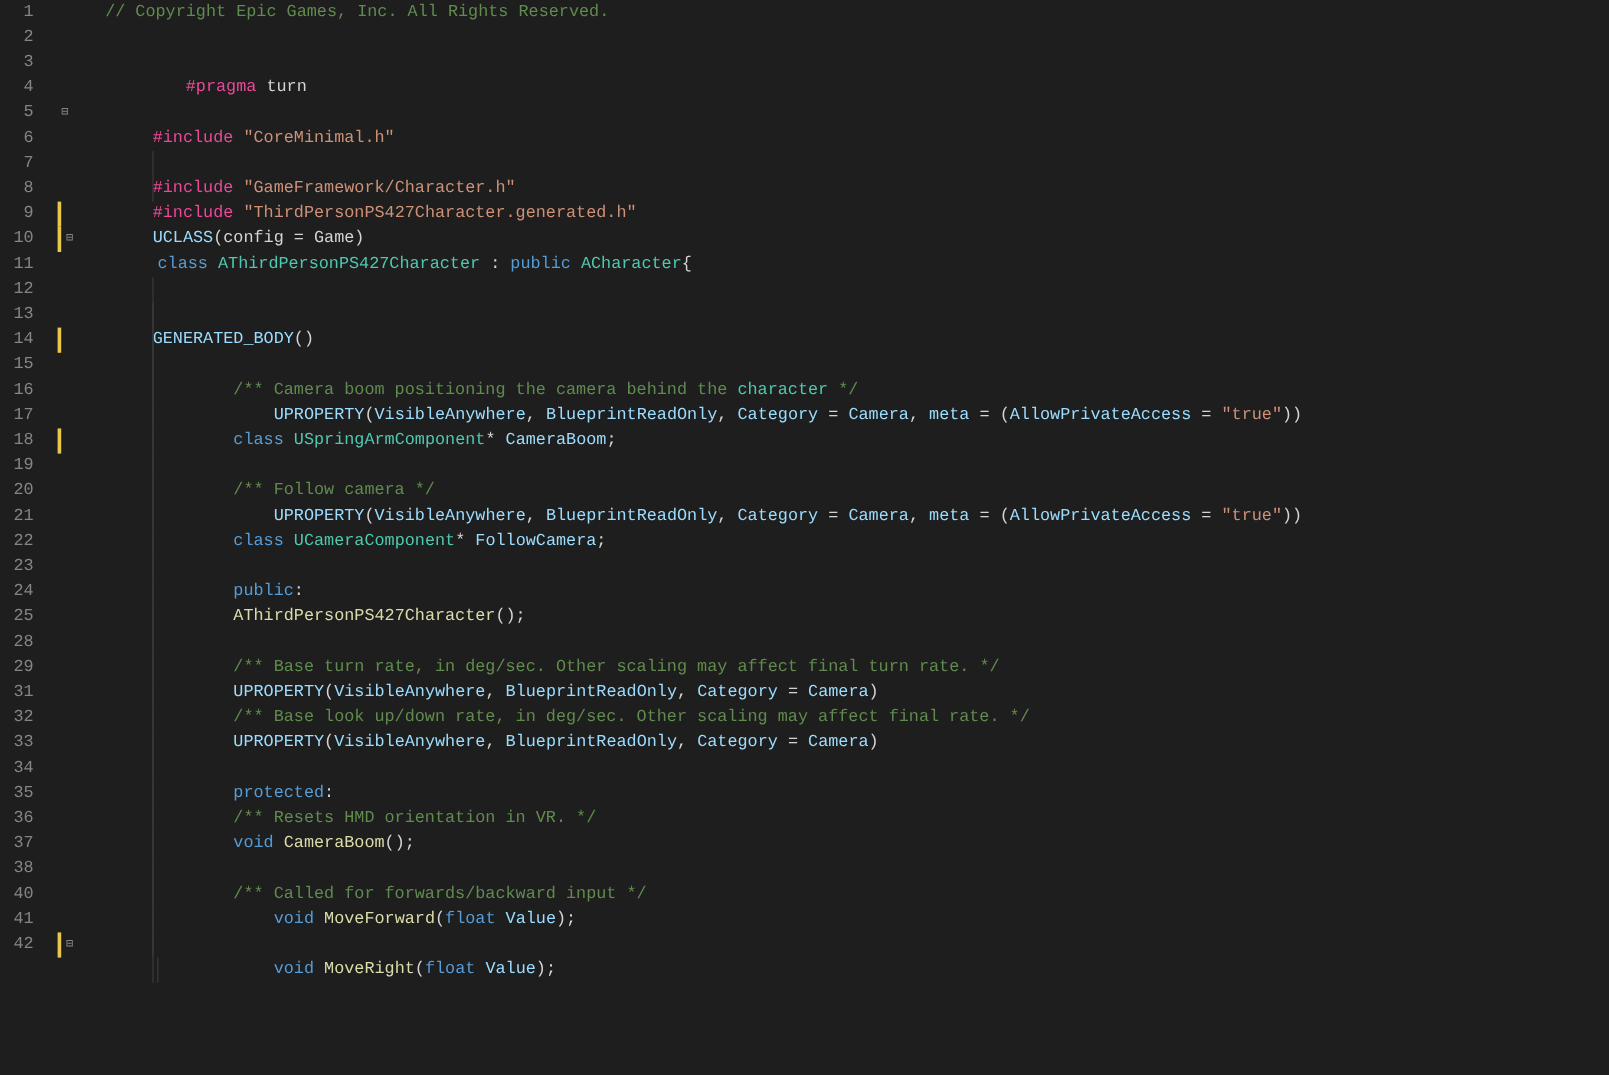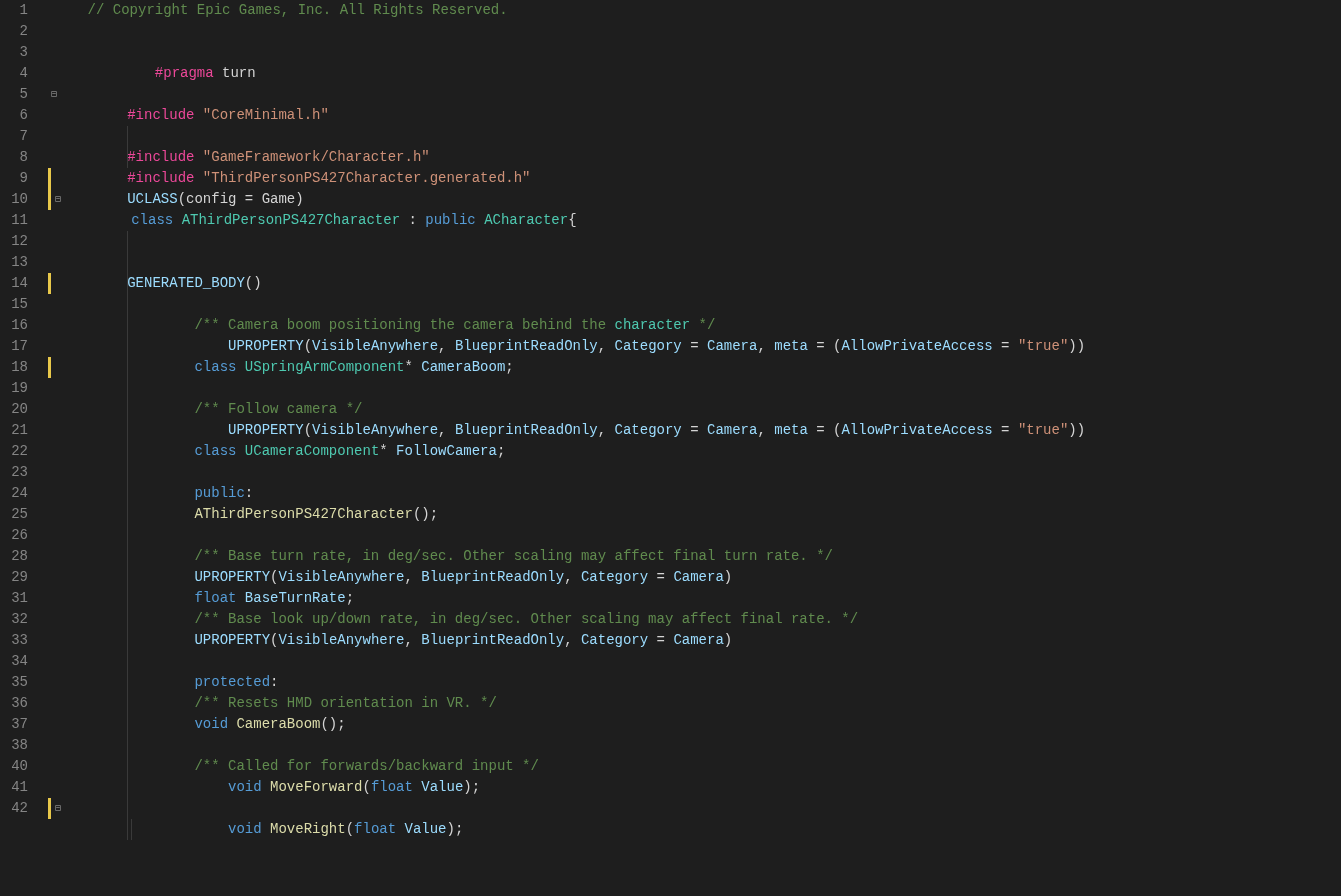--- a/index.html
+++ b/index.html
@@ -280,29 +280,20 @@
     <div class="line">
       <span class="line-num">25</span>
       <span style="width:12px;display:inline-block"></span>
       <span class="line-content">
         <span style="display:inline-block;width:8px;border-left:1px solid #3a3a3a;height:21px;vertical-align:top"></span>
         <span style="display:inline-block;width:8px;border-left:1px solid #3a3a3a;height:21px;vertical-align:top"></span>
         <span class="c-text">        </span><span class="c-undef"><span class="underline-dots">UPROPERTY</span></span><span class="c-text">(</span><span class="c-param">VisibleAnywhere</span><span class="c-text">, </span><span class="c-param">BlueprintReadOnly</span><span class="c-text">, </span><span class="c-param">Category</span><span class="c-text"> = </span><span class="c-param">Camera</span><span class="c-text">)</span>
       </span>
     </div>
 
-    <div class="line">
-      <span class="line-num">26</span>
-      <span style="width:12px;display:inline-block"></span>
-      <span class="line-content">
-        <span style="display:inline-block;width:8px;border-left:1px solid #3a3a3a;height:21px;vertical-align:top"></span>
-        <span style="display:inline-block;width:8px;border-left:1px solid #3a3a3a;height:21px;vertical-align:top"></span>
-        <span class="c-text">        </span><span class="c-keyword">float</span><span class="c-text"> </span><span class="c-property">BaseTurnRate</span><span class="c-text">;</span>
-      </span>
-    </div>
 
 
     <div class="line">
       <span class="line-num">28</span>
       <span style="width:12px;display:inline-block"></span>
       <span class="line-content">
         <span style="display:inline-block;width:8px;border-left:1px solid #3a3a3a;height:21px;vertical-align:top"></span>
         <span style="display:inline-block;width:8px;border-left:1px solid #3a3a3a;height:21px;vertical-align:top"></span>
         <span class="c-comment">        /** Base look up/down rate, in deg/sec. <span style="color:#608b4e">Other</span> scaling may affect final rate. */</span>
       </span>

